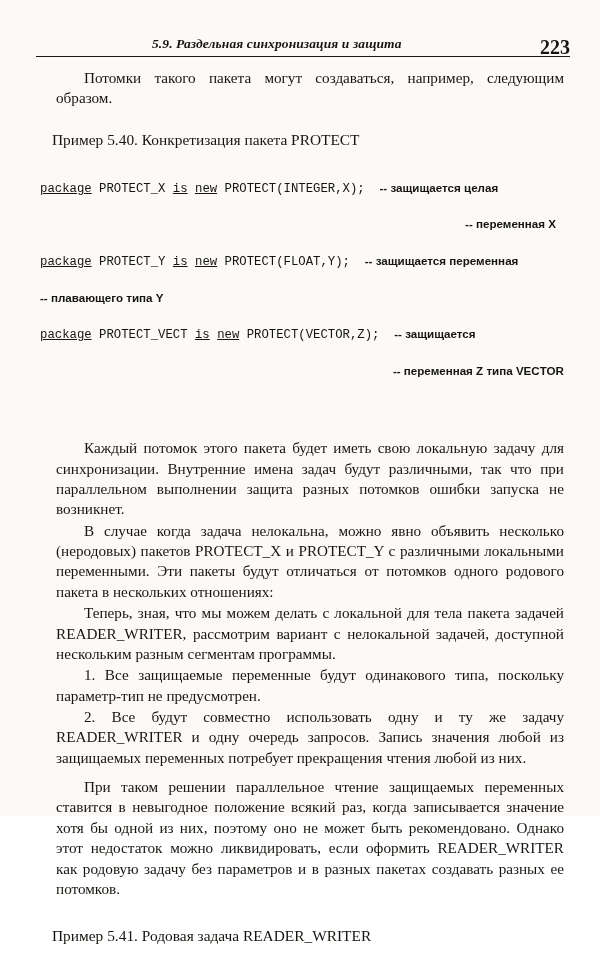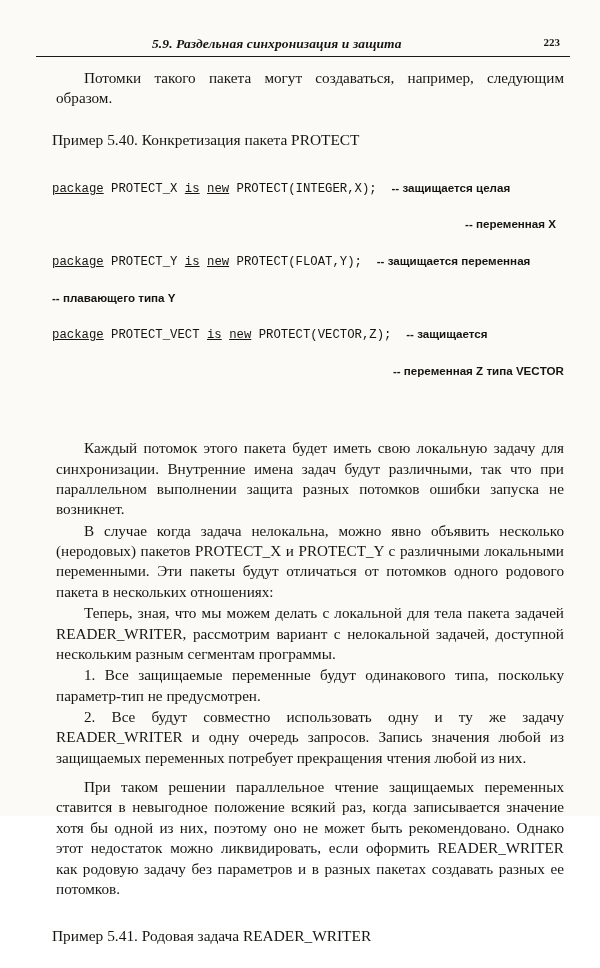--- a/index.html
+++ b/index.html
@@ -34,24 +34,24 @@
     left: 116px;
     top: 0;
     font-style: italic;
     font-weight: bold;
     font-size: 13.5px;
     letter-spacing: 0.1px;
     white-space: nowrap;
   }
   .header-page {
     position: absolute;
-    right: 10px;
+    right: 0;
     top: 0;
     font-weight: bold;
-    font-size: 11px;
+    font-size: 20px;
   }
   .header-rule {
     position: absolute;
     left: 0;
     right: 0;
     top: 20px;
     border-bottom: 1.4px solid #1b1a15;
   }
   .content {
     position: absolute;
@@ -85,21 +85,21 @@
     font-size: 12.3px;
     line-height: 1.45;
     white-space: pre;
     color: #15140f;
   }
   .code-block .u {
     text-decoration: underline;
   }
   .code-listing-1 {
     margin-top: 12px;
-    margin-left: 12px;
+    margin-left: 0px;
   }
   .code-line {
     white-space: pre;
   }
   .cmt {
     font-family: "Liberation Sans", sans-serif;
     font-weight: bold;
     font-size: 11.6px;
   }
   .code-listing-2 {

